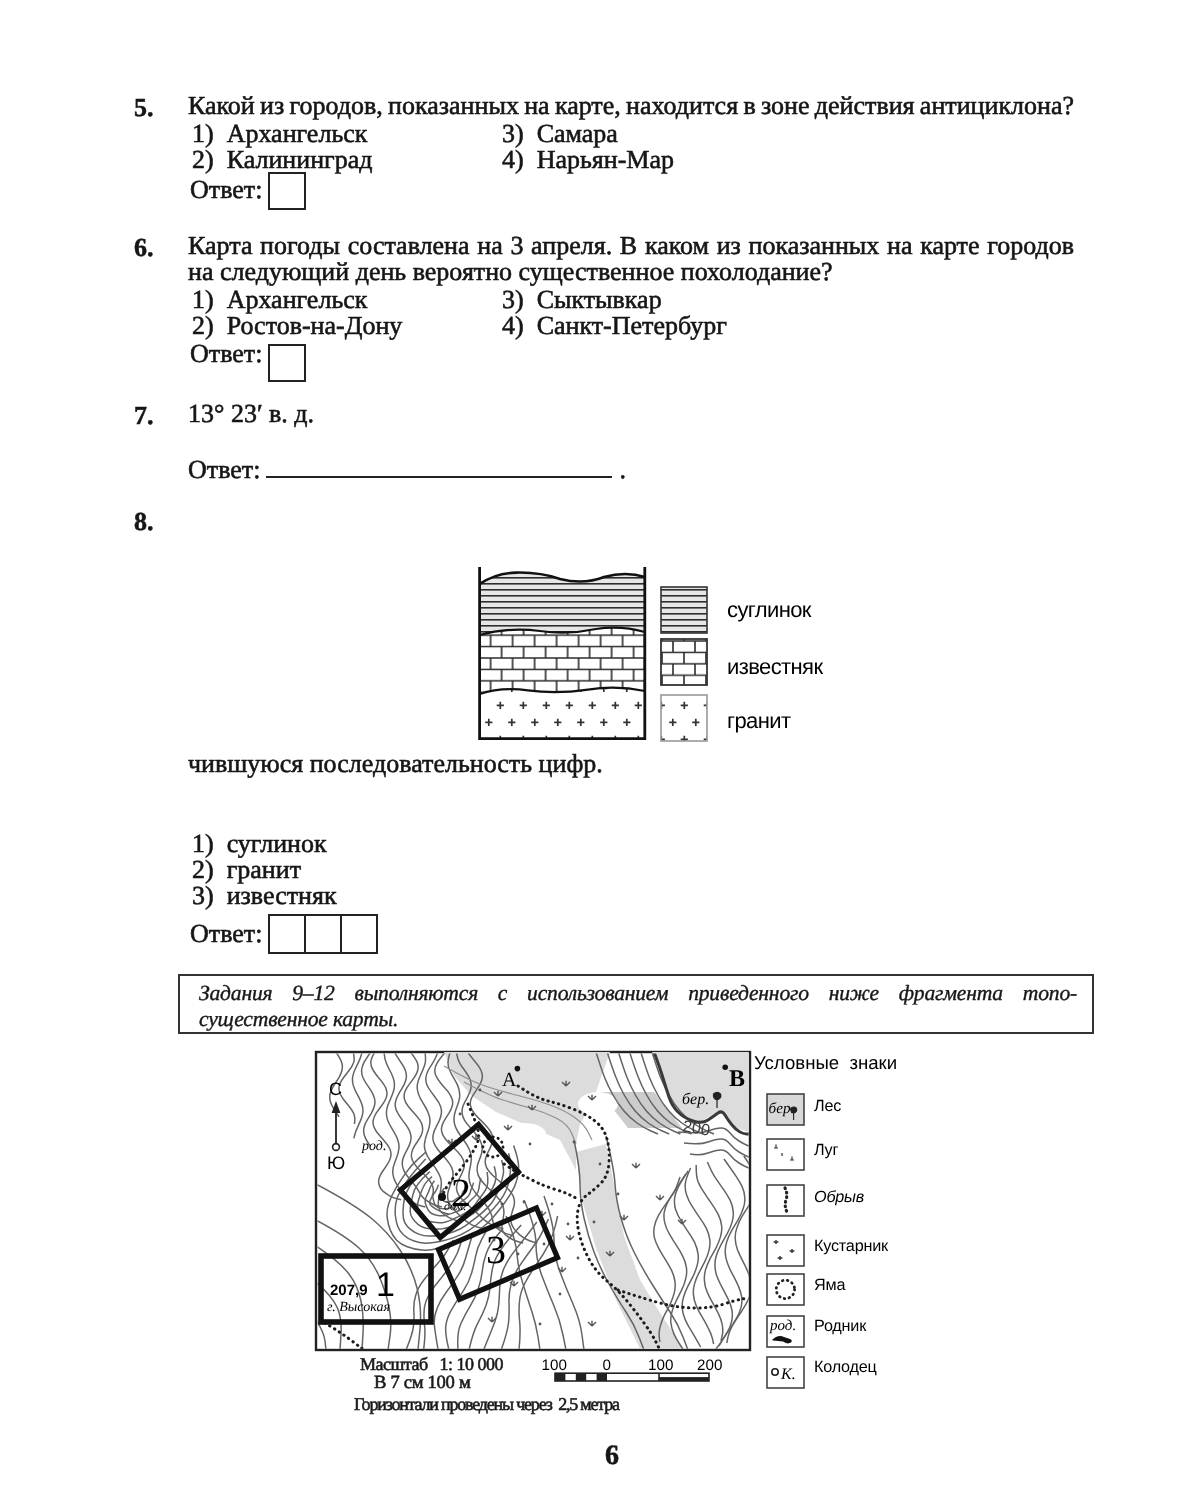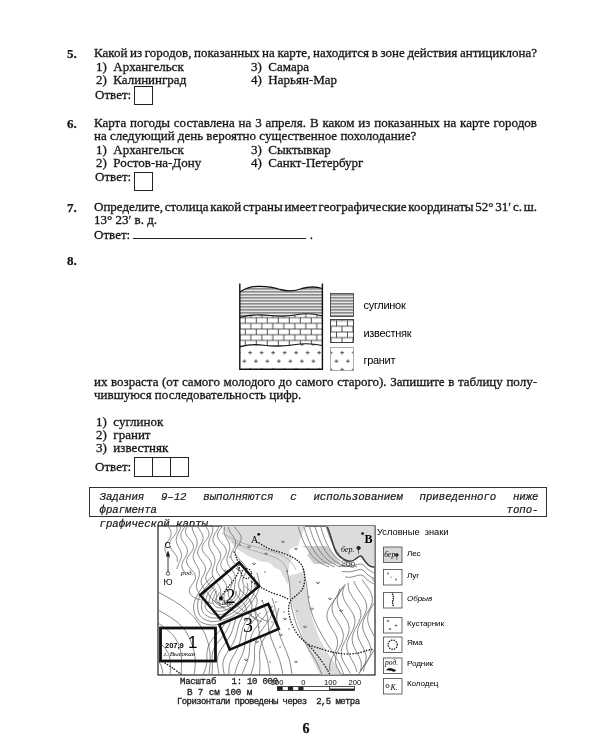--- a/index.html
+++ b/index.html
@@ -2,21 +2,21 @@
 <html><head><meta charset="utf-8">
 <style>
 html,body{margin:0;padding:0}
 body{width:600px;height:750px;background:#fff;position:relative;overflow:hidden;
  font-family:"Liberation Serif",serif;color:#161616}
 .t{position:absolute;font-size:13px;line-height:13.4px;word-spacing:-1.5px;-webkit-text-stroke:.3px #161616}
 .qn{position:absolute;font-weight:bold;font-size:13px;-webkit-text-stroke:.25px #161616}
 .jl{text-align:justify;text-align-last:justify}
 .nl{word-spacing:0}
 .box{position:absolute;border:1.1px solid #222;background:#fff;box-sizing:border-box}
-.sans{font-family:Liberation Mono, monospace}
+.sans{font-family:Liberation Serif, serif}
 svg{position:absolute}
 svg text{-webkit-text-stroke:0}
 </style></head>
 <body>
 
 <div class="qn" style="left:67px;top:45.6px">5.</div>
 
 <div class="t jl" style="left:94px;top:45.6px;width:443px">Какой из городов, показанных на карте, находится в зоне действия антициклона?</div>
 
 <div class="t nl" style="left:96px;top:59.6px;width:440px">1)&nbsp;&nbsp;Архангельск<span style="position:absolute;left:155px">3)&nbsp;&nbsp;Самара</span></div>
@@ -36,21 +36,20 @@
 <div class="t nl" style="left:96px;top:142.7px;width:440px">1)&nbsp;&nbsp;Архангельск<span style="position:absolute;left:155px">3)&nbsp;&nbsp;Сыктывкар</span></div>
 <div class="t nl" style="left:96px;top:155.7px;width:440px">2)&nbsp;&nbsp;Ростов-на-Дону<span style="position:absolute;left:155px">4)&nbsp;&nbsp;Санкт-Петербург</span></div>
 
 <div class="t nl" style="left:95px;top:170.1px">Ответ:</div>
 
 <div class="box" style="left:134px;top:172px;width:19px;height:19px"></div>
 
 <div class="qn" style="left:67px;top:200px">7.</div>
 
 <div class="t" style="left:94px;top:200px;width:443px">
-    <div class="jl">Определите, столица какой страны имеет географические координаты 52° 31′ с.&nbsp;ш.</div>
     <div class="nl">13° 23′ в.&nbsp;д.</div>
   </div>
 
 <div class="t nl" style="left:94px;top:226.5px">Ответ: <span style="display:inline-block;width:173px;border-bottom:1px solid #222;height:11px"></span>&nbsp;.</div>
 
 <div class="qn" style="left:67px;top:253px">8.</div>
 
 <div class="t" style="left:94px;top:253px;width:443px">
   </div>
 
@@ -93,37 +92,36 @@
 <rect x="330.5" y="319.5" width="23" height="23" fill="url(#brick2)" stroke="#333" stroke-width="0.9"></rect>
 
 <rect x="330.5" y="347.5" width="23" height="23" fill="url(#gran)" stroke="#999" stroke-width="0.8"></rect>
 
 <text x="363.5" y="308.5" style="font-family:&quot;Liberation Sans&quot;,sans-serif;font-size:11px;letter-spacing:-0.3px">суглинок</text>
 <text x="363.5" y="337" style="font-family:&quot;Liberation Sans&quot;,sans-serif;font-size:11px;letter-spacing:-0.3px">известняк</text>
 <text x="363.5" y="364" style="font-family:&quot;Liberation Sans&quot;,sans-serif;font-size:11px;letter-spacing:-0.3px">гранит</text>
 </svg>
 
 <div class="t" style="left:94px;top:375px;width:443px">
-    <div class="jl">их возраста (от самого молодого до самого старого). Запишите в таблицу полу-</div>
     <div class="nl">чившуюся последовательность цифр.</div>
   </div>
 
 <div class="t nl" style="left:96px;top:415.4px">1)&nbsp;&nbsp;суглинок</div>
 <div class="t nl" style="left:96px;top:428px">2)&nbsp;&nbsp;гранит</div>
 <div class="t nl" style="left:96px;top:440.7px">3)&nbsp;&nbsp;известняк</div>
 
 <div class="t nl" style="left:95px;top:460px">Ответ:</div>
 
 <div class="box" style="left:133.5px;top:457px;width:19px;height:20px"></div>
 <div class="box" style="left:151.5px;top:457px;width:19px;height:20px"></div>
 <div class="box" style="left:169.5px;top:457px;width:19px;height:20px"></div>
 
 <div class="sans" style="position:absolute;left:88.5px;top:486.5px;width:458px;height:30px;border:1px solid #333;box-sizing:border-box;font-style:italic;font-size:10.8px;line-height:13.5px;letter-spacing:-0.1px;padding:3.4px 7px 0 10px;-webkit-text-stroke:.2px #222">
     <div class="jl">Задания 9–12 выполняются с использованием приведенного ниже фрагмента топо-</div>
-    <div>графической карты.</div>
+    <div>существенное карты.</div>
   </div>
 
 <svg style="left:150px;top:520px" width="320" height="196" viewBox="150 520 320 196">
 
 <rect x="158" y="526" width="217" height="149" fill="#fff" stroke="#222" stroke-width="1.2"></rect>
 
 <path d="M222,526 L374.4,526 L374.4,566 L368,564 L363,557 L357,557 L350,561 L341,558 L335,552 L332,543 L329,532 L326,526 L305,526 L300,540 L296,552 L290,562 L288,572 L288,585 L280,570 L262,562 L248,556 L236,548 L227,538 Z" fill="#dcdcdc"></path>
 
 <path d="M300,546 L327,546 L341,564 L314,564 Z" fill="#cccccc"></path>
 

